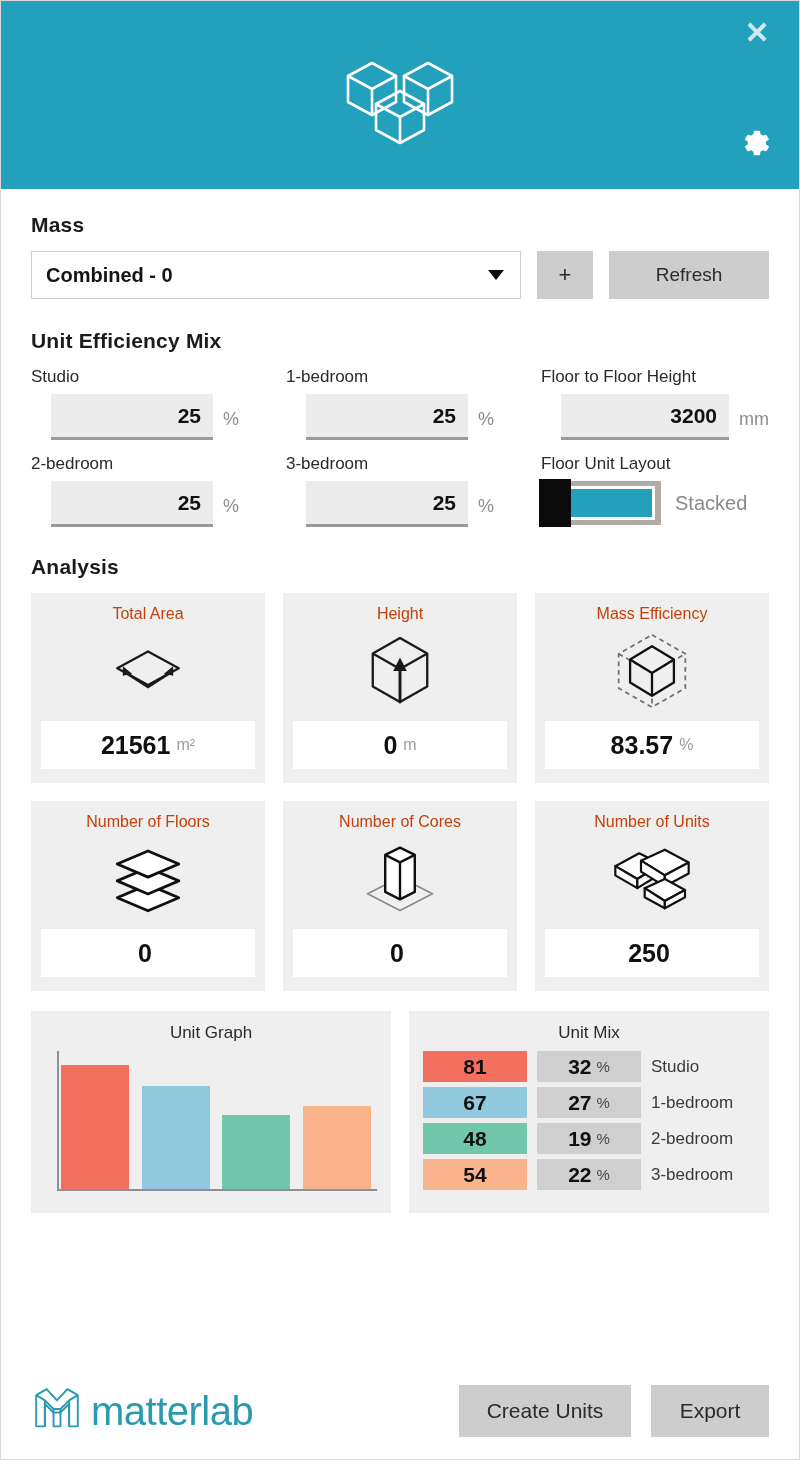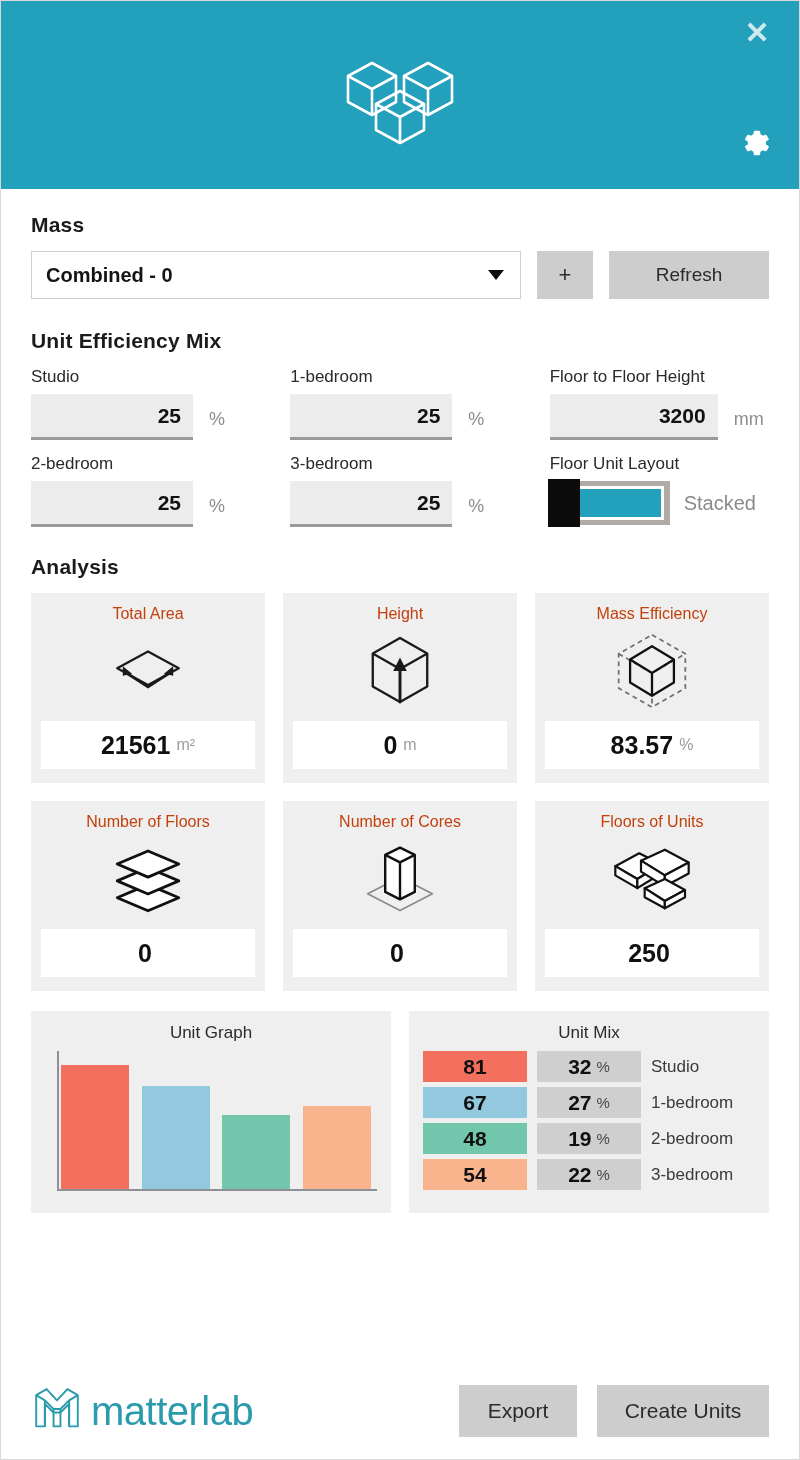--- a/index.html
+++ b/index.html
@@ -103,21 +103,21 @@
     grid-template-columns: 1fr 1fr 1fr;
     column-gap: 40px;
     row-gap: 14px;
     margin-bottom: 28px;
   }
   .field-label {
     font-size: 17px;
     color: #2a2a2a;
     margin-bottom: 7px;
   }
-  .field-row { display: flex; align-items: flex-end; gap: 16px; }
+  .field-row { display: flex; align-items: flex-end; gap: 10px; margin-left: 20px; }
   .num-input {
     flex: 0 0 162px;
     height: 46px;
     background: #ececec;
     border: none;
     border-bottom: 3px solid #9a9a9a;
     display: flex; align-items: center; justify-content: flex-end;
     padding: 0 12px 0 0;
     font-size: 21px; font-weight: bold; color: #111;
     cursor: text;
@@ -441,21 +441,21 @@
             </g>
           </svg>
         </div>
         <div class="card-value">
           <span class="card-num">0</span>
           <span class="card-unit"></span>
         </div>
       </div>
 
       <div class="card">
-        <div class="card-title">Floors of Units</div>
+        <div class="card-title">Number of Units</div>
         <div class="card-icon">
           <svg viewBox="0 0 96 76" width="88" height="70">
             <g fill="#ffffff" stroke="#101010" stroke-width="2.4" stroke-linejoin="round">
               <path d="M8 24 L34 10 L58 22 L32 38 Z"></path>
               <path d="M8 24 L8 34 L32 48 L32 38 Z"></path>
               <path d="M32 38 L32 48 L58 32 L58 22 Z"></path>
               <path d="M36 18 L62 6 L88 20 L62 34 Z"></path>
               <path d="M36 18 L36 30 L62 46 L62 34 Z"></path>
               <path d="M62 34 L62 46 L88 32 L88 20 Z"></path>
               <path d="M40 48 L62 38 L84 50 L62 62 Z"></path>
@@ -534,17 +534,17 @@
           <g fill="none" stroke="#2A9AAD" stroke-width="2.2" stroke-linejoin="round">
             <path d="M6 14 L18 7 L30 20 L42 7 L54 14 L54 50 L44 50 L44 24 L34 34 L26 34 L16 24 L16 50 L6 50 Z"></path>
             <path d="M6 14 L16 20 L16 50 M54 14 L44 20 L44 50 M16 20 L26 30 L34 30 L44 20"></path>
             <path d="M26 30 L26 50 L34 50 L34 30"></path>
           </g>
         </svg>
       </span>
       <span class="brand-name">matterlab</span>
     </div>
     <div class="footer-btns">
+      <button class="btn-footer wide">Create Units</button>
       <button class="btn-footer">Export</button>
-      <button class="btn-footer wide">Create Units</button>
     </div>
   </div>
 </div>
 
 </body></html>

